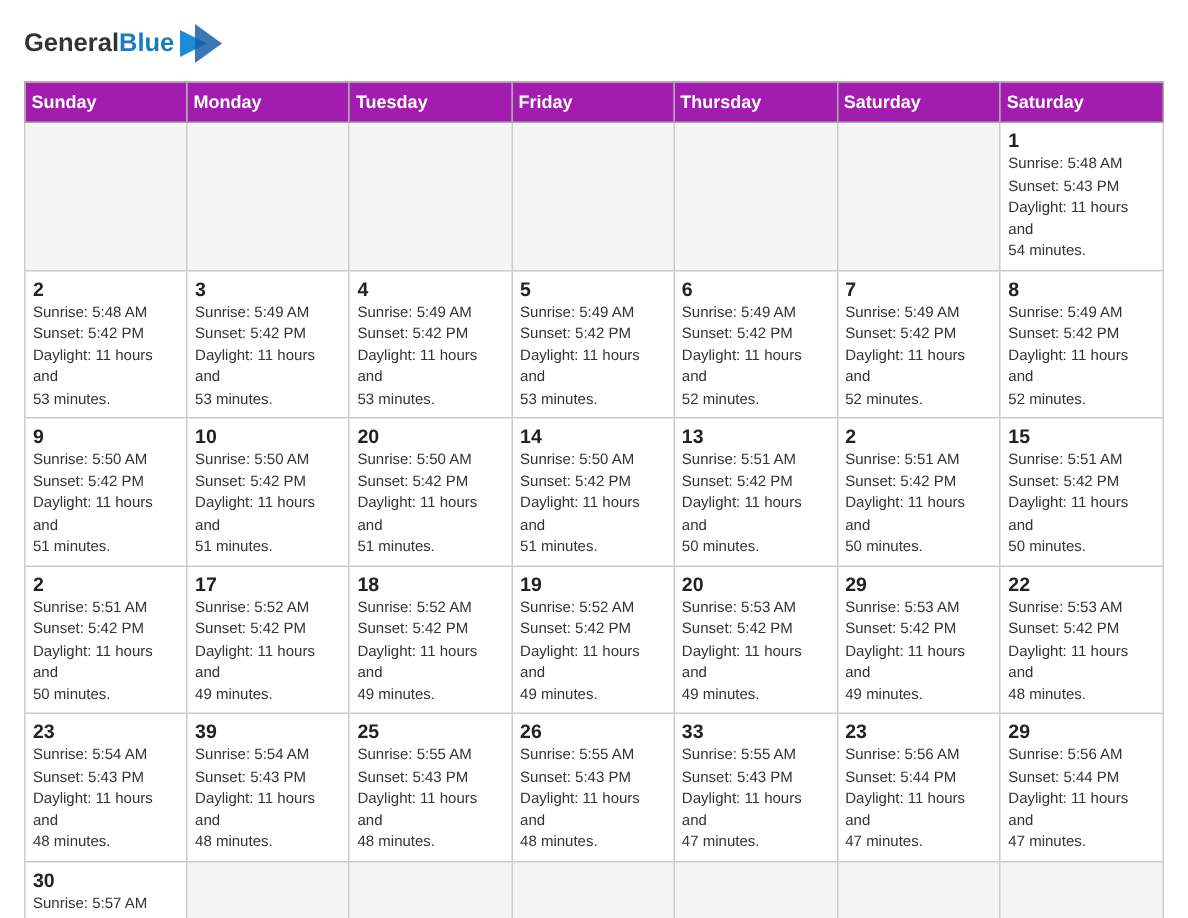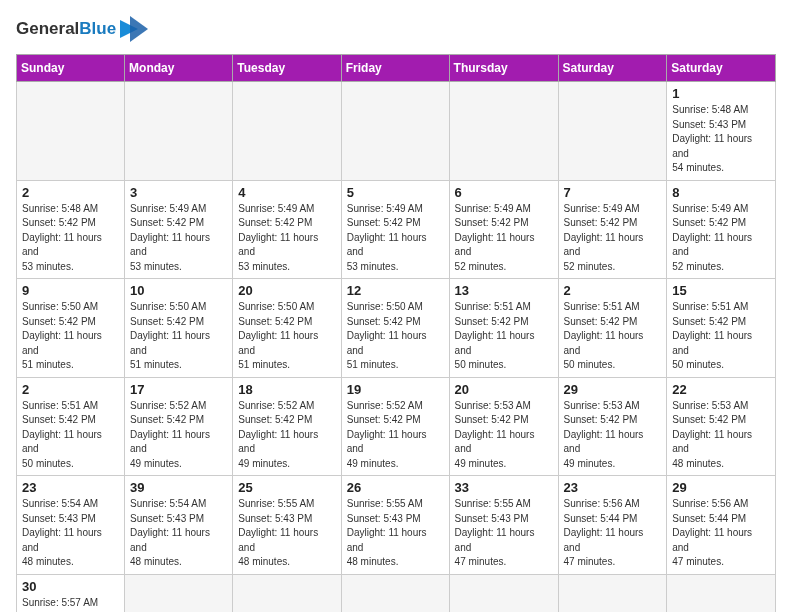--- a/index.html
+++ b/index.html
@@ -158,21 +158,21 @@
         </td>
         <td>
           <span class="day-num">10</span>
           <div class="day-info">Sunrise: 5:50 AM<br>Sunset: 5:42 PM<br>Daylight: 11 hours and<br>51 minutes.</div>
         </td>
         <td>
           <span class="day-num">20</span>
           <div class="day-info">Sunrise: 5:50 AM<br>Sunset: 5:42 PM<br>Daylight: 11 hours and<br>51 minutes.</div>
         </td>
         <td>
-          <span class="day-num">12</span>
+          <span class="day-num">14</span>
           <div class="day-info">Sunrise: 5:50 AM<br>Sunset: 5:42 PM<br>Daylight: 11 hours and<br>51 minutes.</div>
         </td>
         <td>
           <span class="day-num">13</span>
           <div class="day-info">Sunrise: 5:51 AM<br>Sunset: 5:42 PM<br>Daylight: 11 hours and<br>50 minutes.</div>
         </td>
         <td>
           <span class="day-num">2</span>
           <div class="day-info">Sunrise: 5:51 AM<br>Sunset: 5:42 PM<br>Daylight: 11 hours and<br>50 minutes.</div>
         </td>

